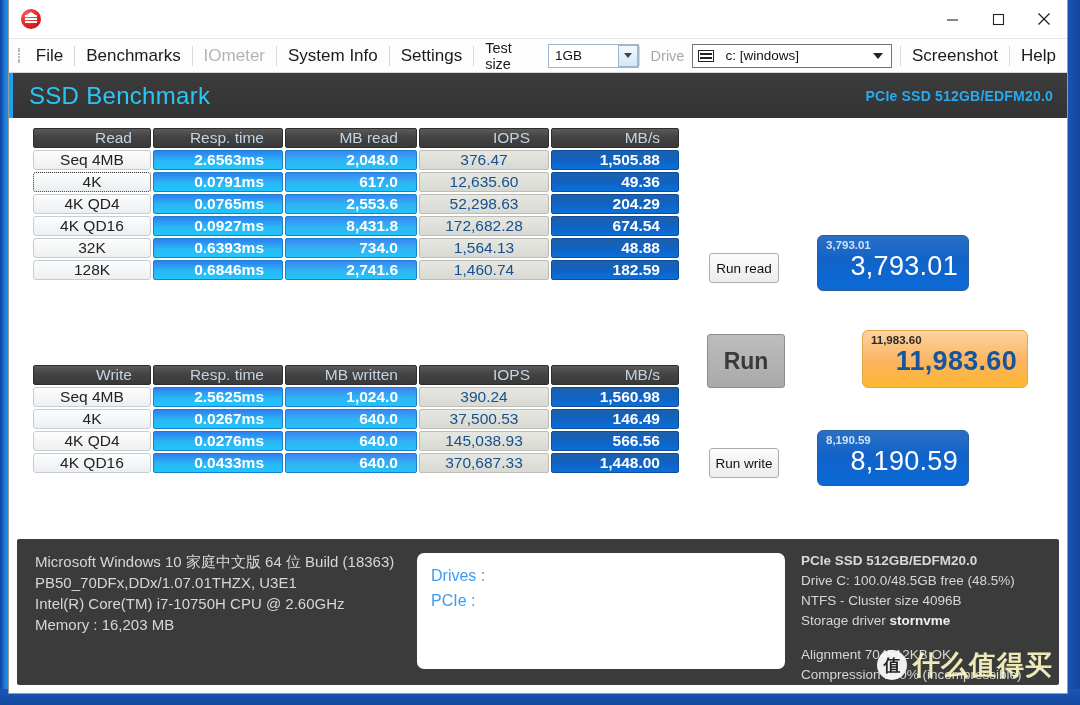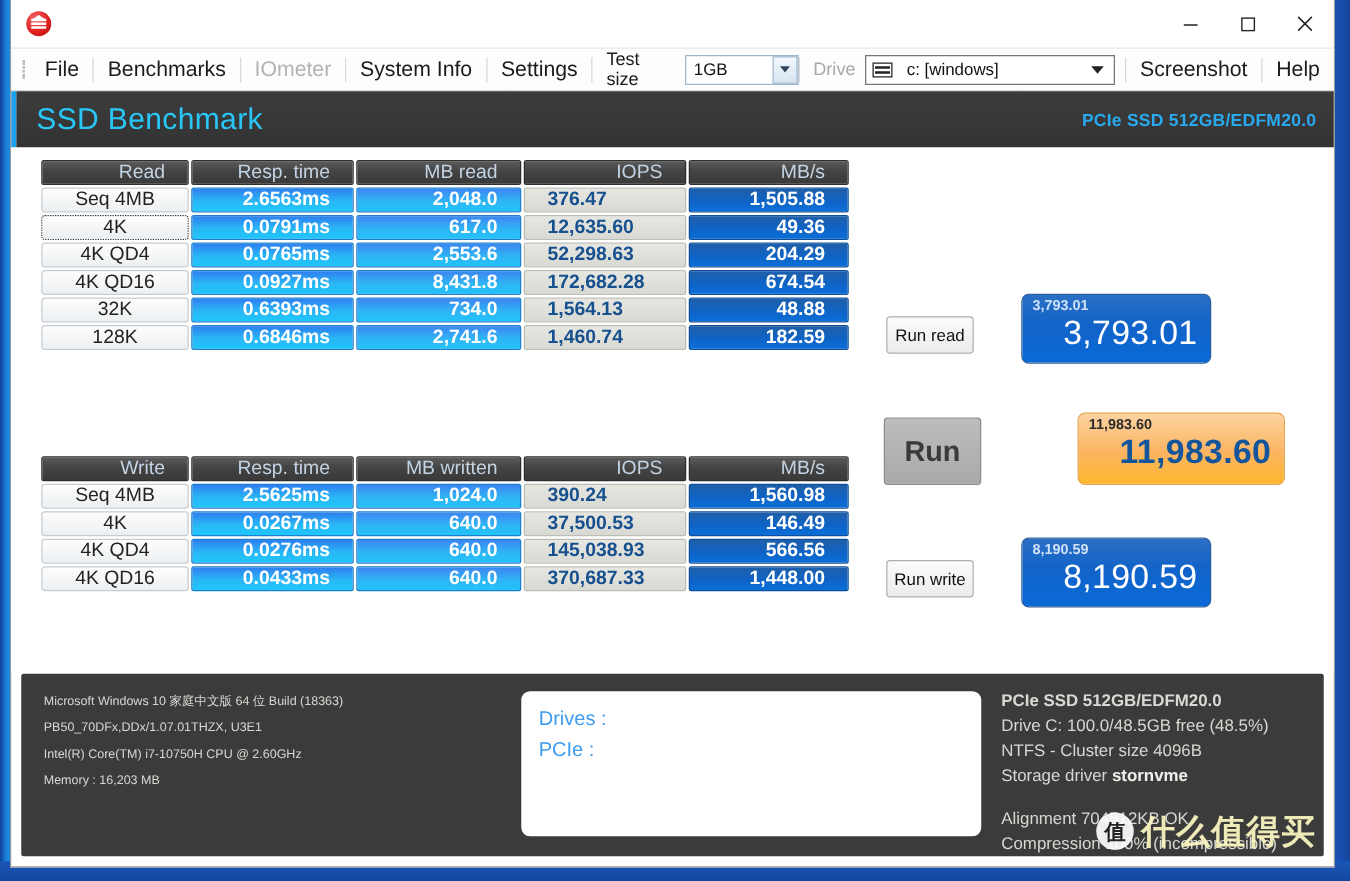--- a/index.html
+++ b/index.html
@@ -103,21 +103,21 @@
   td.resp {
     background:linear-gradient(180deg,#2f7ff0 0%,#29b7f5 55%,#1fc6fb 100%);
     color:#fff; font-weight:bold; text-align:right; border:1px solid #1a7fcd; border-radius:2px; width:130px;
   }
   td.mb {
     background:linear-gradient(180deg,#3d86f2 0%,#2fb4f4 55%,#23c3fa 100%);
     color:#fff; font-weight:bold; text-align:right; border:1px solid #1a7fcd; border-radius:2px; width:132px;
   }
   td.iops {
     background:linear-gradient(180deg,#e7e7e2 0%,#d9d9d3 100%);
-    color:#16508f; font-weight:bold; text-align:left; border:1px solid #bdbdb8; border-radius:2px; width:130px;
+    color:#16508f; font-weight:normal; text-align:center; border:1px solid #bdbdb8; border-radius:2px; width:130px;
   }
   td.mbs {
     background:linear-gradient(180deg,#1f5fa8 0%,#0f63c6 55%,#0a6fd8 100%);
     color:#fff; font-weight:bold; text-align:right; border:1px solid #0d4f9e; border-radius:2px; width:128px;
   }
   th.h.c1{width:118px} th.h.c2{width:130px} th.h.c3{width:132px} th.h.c4{width:130px} th.h.c5{width:128px}
 
   
   .runbtn {
     position:absolute; background:linear-gradient(180deg,#fbfbfb,#ececec);
@@ -146,21 +146,21 @@
   }
   .score.orange .mini { color:#2b2b2b; }
   .score.orange .big  { color:#14559c; font-weight:bold; }
 
   
   .statusbar {
     height:146px; background:#3b3b3b; margin:0 8px 8px 8px; flex:0 0 auto;
     display:flex; position:relative; border-radius:2px;
   }
   .sysinfo { padding:12px 0 0 18px; width:400px; }
-  .sysinfo div { font-size:10px; color:#d7d7d2; line-height:21px; white-space:nowrap; }
+  .sysinfo div { font-size:15px; color:#d7d7d2; line-height:21px; white-space:nowrap; }
   .sysinfo .edition { color:#2e9bf0; font-weight:bold; font-size:15px; margin-top:8px; }
   .notesbox {
     width:368px; margin:14px 0 16px 0; background:#fff; border-radius:7px; padding:10px 14px;
   }
   .notesbox div { font-size:16px; color:#3d9bf0; line-height:25px; }
   .driveinfo { padding:12px 0 0 16px; flex:1 1 auto; }
   .driveinfo div { font-size:13.5px; color:#d7d7d2; line-height:20px; white-space:nowrap; }
   .driveinfo .hdr { color:#d9d9d4; font-weight:bold; }
   .driveinfo .b { font-weight:bold; color:#f0f0ea; }
   .driveinfo .gap { height:14px; line-height:14px; }

